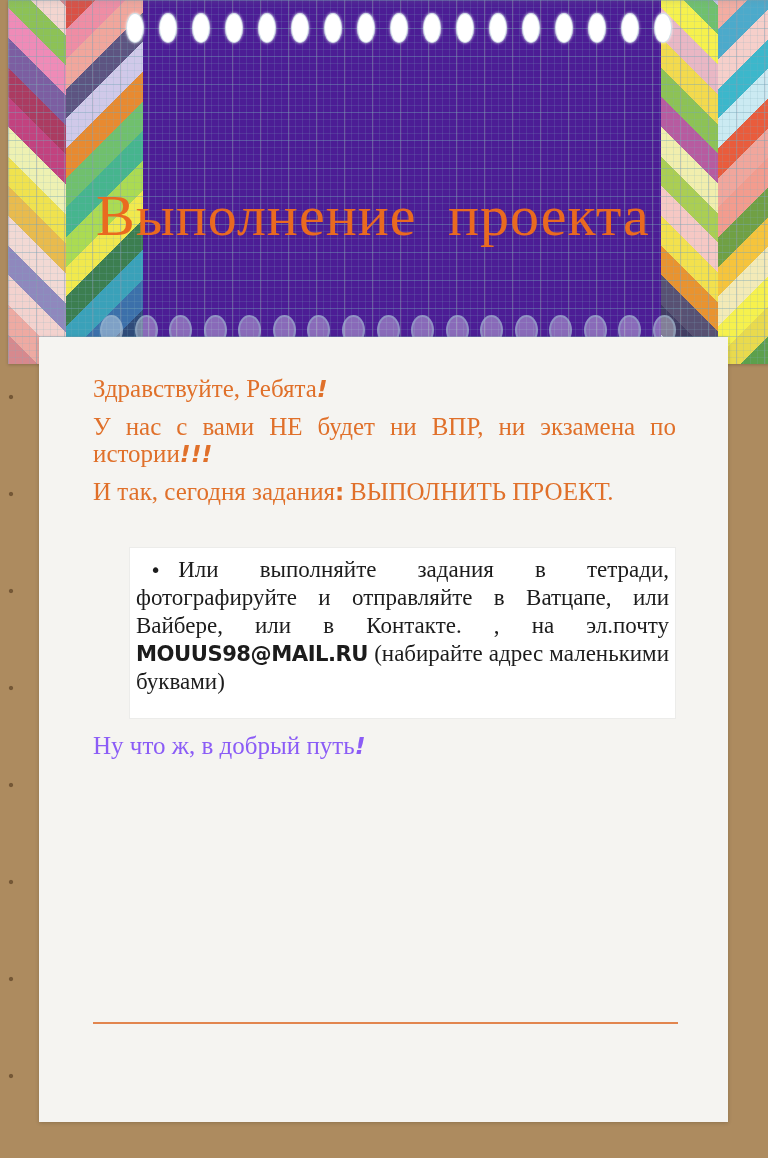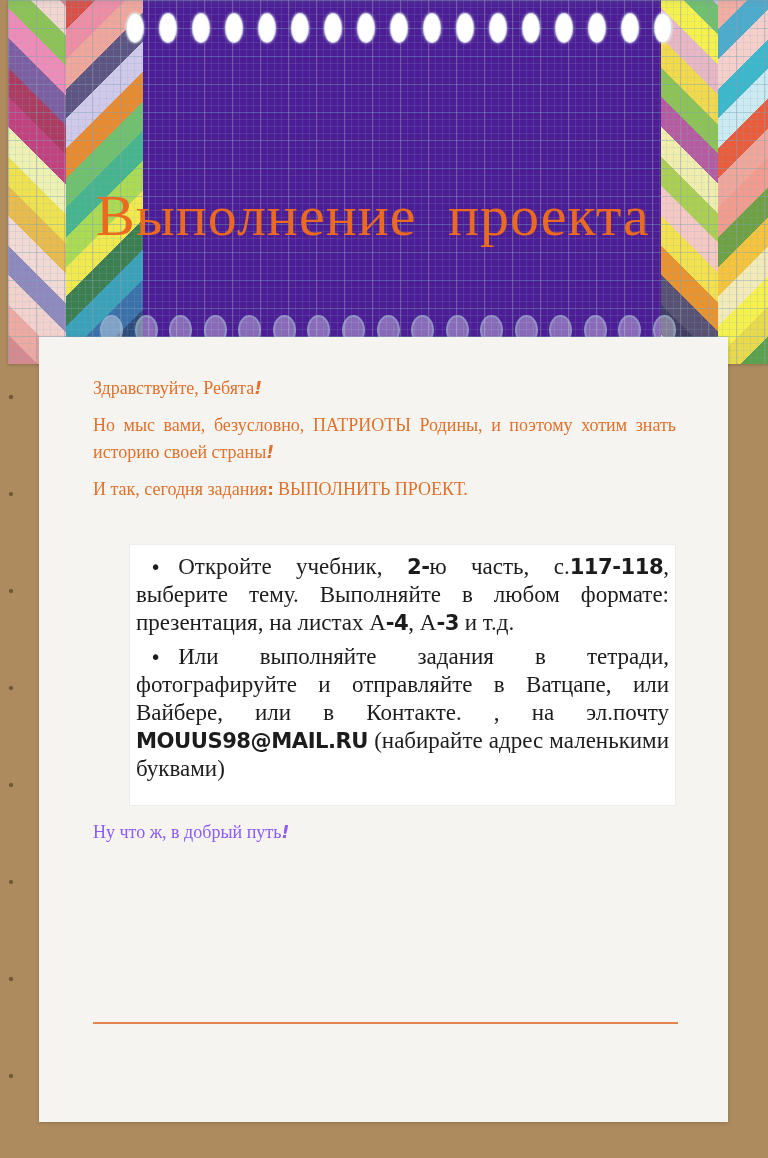--- a/index.html
+++ b/index.html
@@ -57,21 +57,21 @@
     font-size:58px;line-height:62px;font-weight:400;
     word-spacing:16px;letter-spacing:1px;white-space:nowrap;
   }
   
   .card{
     position:absolute;left:39px;top:337px;width:689px;height:785px;
     background:#f5f4f1;box-shadow:0 1px 4px rgba(0,0,0,.18);
     box-sizing:border-box;padding:38px 52px 0 54px;overflow:hidden;z-index:5;
   }
   .op{
-    font-size:18px;line-height:27px;text-align:justify;
+    font-size:25px;line-height:27px;text-align:justify;
     margin:0 0 10px 0;
   }
   .task-box{
     background:#ffffff;border:1px solid #ececea;
     margin:41px 0 0 36px;padding:8px 6px 10px 6px;
   }
   .bp{
     font-size:23px;line-height:28px;text-align:justify;
     margin:0 0 6px 0;text-indent:14px;
   }
@@ -130,24 +130,23 @@
       <div class="ring"></div>
       <div class="ring"></div>
       <div class="ring"></div>
     </div>
   <h1 class="title" style="color: rgb(233, 106, 32);">Выполнение проекта</h1>
 </div>
 
 <div class="card">
   <div style="color: rgb(224, 112, 42);">
       <p class="op"><span>Здравствуйте, Ребята</span><span class="mi">!</span></p>
-      <p class="op"><span>Но мыс вами, безусловно, ПАТРИОТЫ Родины, и поэтому хотим знать историю своей страны</span><span class="mi">!</span></p>
+      <p class="op"><span>У нас с вами НЕ будет ни ВПР, ни экзамена по истории</span><span class="mi">!!!</span></p>
       <p class="op"><span>И так, сегодня задания</span><span class="mb">:</span><span> ВЫПОЛНИТЬ ПРОЕКТ.</span></p>
     </div>
   <div class="task-box" style="color: rgb(28, 28, 28);">
-      <p class="bp"><span class="bullet">•</span><span>Откройте учебник, </span><span class="mb">2-</span><span>ю часть, с.</span><span class="mb">117-118</span><span>, выберите тему. Выполняйте в любом формате: презентация, на листах А</span><span class="mb">-4</span><span>, А</span><span class="mb">-3</span><span> и т.д.</span></p>
       <p class="bp"><span class="bullet">•</span><span>Или выполняйте задания в тетради, фотографируйте и отправляйте в Ватцапе, или Вайбере, или в Контакте. , на эл.почту </span><span class="mb">MOUUS98@MAIL.RU</span><span> (набирайте адрес маленькими буквами)</span></p>
     </div>
   <div style="color: #8b5cf6;">
       <p class="op closing"><span>Ну что ж, в добрый путь</span><span class="mi">!</span></p>
     </div>
   <div class="rule"></div>
 </div>
 
 </body></html>

